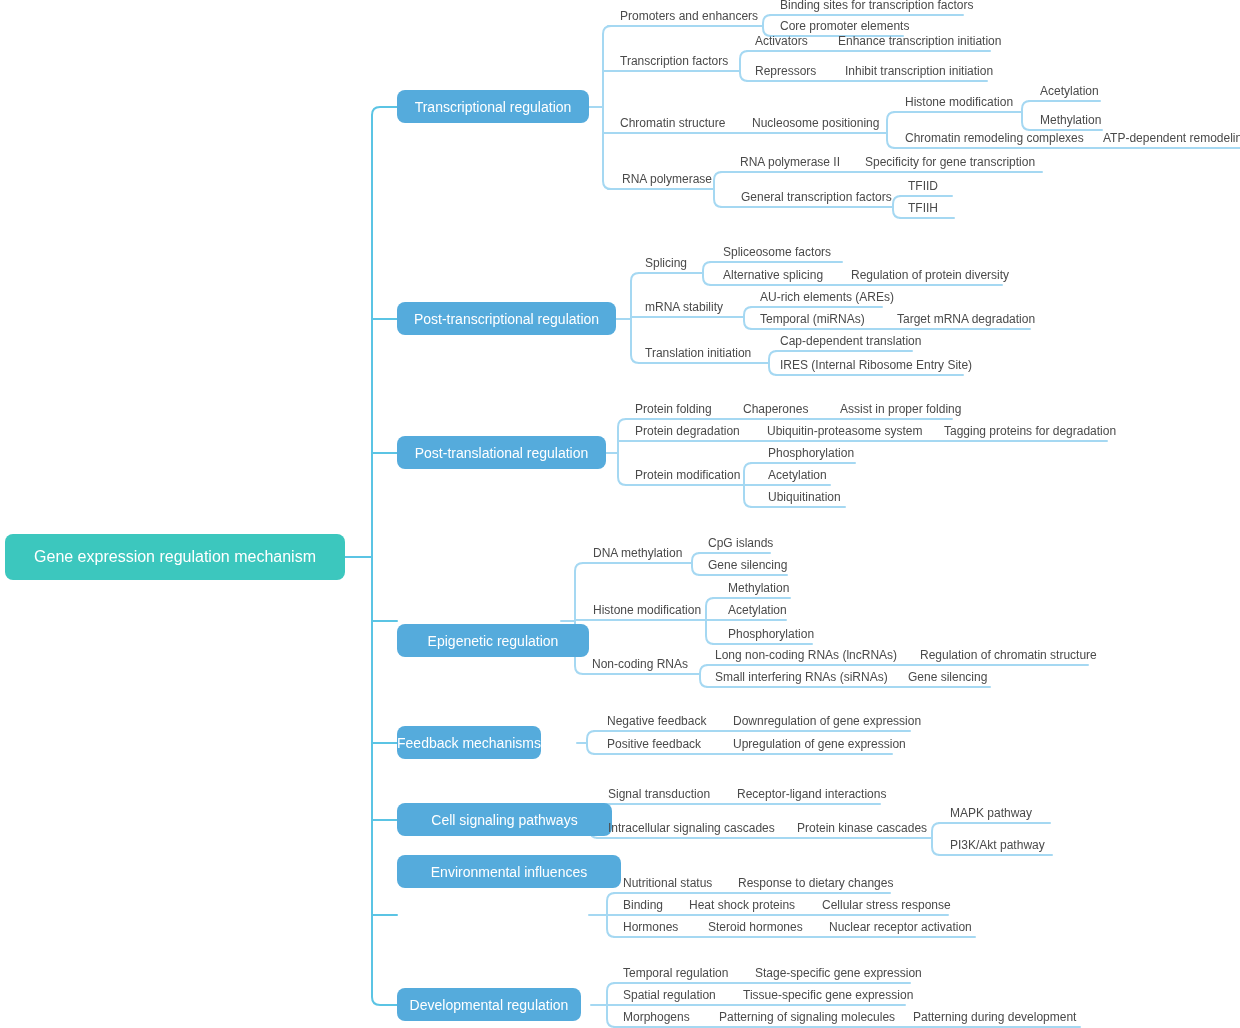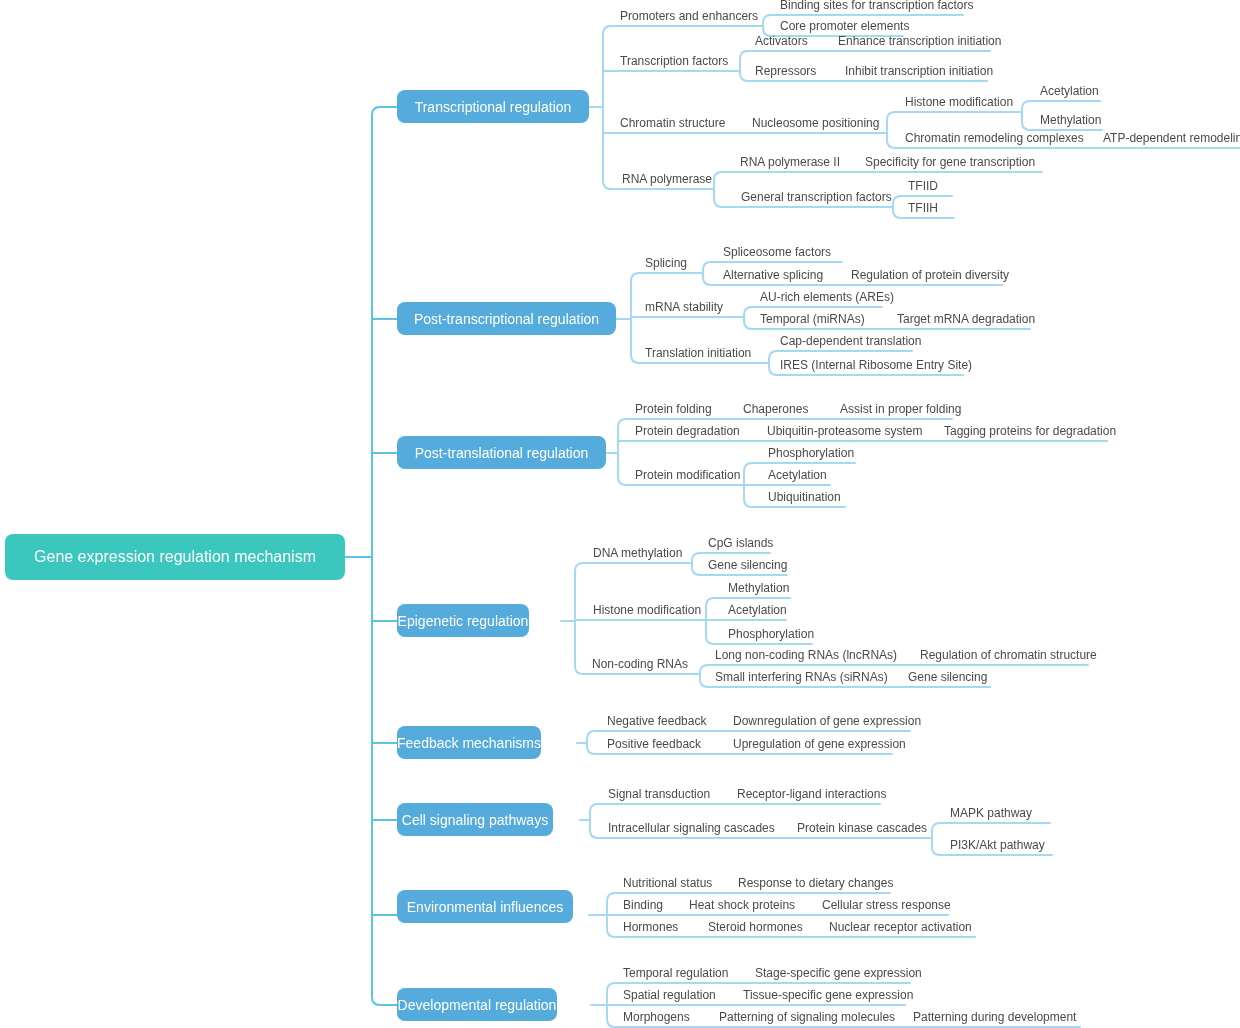--- a/index.html
+++ b/index.html
@@ -131,25 +131,25 @@
         <path d="M618,1005 H905"></path>
         <path d="M614,1027 H1080"></path>
     </g>
   </svg>
 
   <div class="box root">Gene expression regulation mechanism</div>
 
   <div class="box branch" style="left:397px;top:90px;width:192px">Transcriptional regulation</div>
   <div class="box branch" style="left:397px;top:302px;width:219px">Post-transcriptional regulation</div>
   <div class="box branch" style="left:397px;top:436px;width:209px">Post-translational regulation</div>
-  <div class="box branch" style="left:397px;top:604px;width:132px">Epigenetic regulation</div>
+  <div class="box branch" style="left:397px;top:624px;width:192px">Epigenetic regulation</div>
   <div class="box branch" style="left:397px;top:726px;width:144px">Feedback mechanisms</div>
-  <div class="box branch" style="left:397px;top:803px;width:156px">Cell signaling pathways</div>
-  <div class="box branch" style="left:397px;top:890px;width:176px">Environmental influences</div>
-  <div class="box branch" style="left:397px;top:988px;width:160px">Developmental regulation</div>
+  <div class="box branch" style="left:397px;top:803px;width:215px">Cell signaling pathways</div>
+  <div class="box branch" style="left:397px;top:855px;width:224px">Environmental influences</div>
+  <div class="box branch" style="left:397px;top:988px;width:184px">Developmental regulation</div>
 
   <span class="lbl" style="left:620px;top:9px">Promoters and enhancers</span>
   <span class="lbl" style="left:780px;top:-2px">Binding sites for transcription factors</span>
   <span class="lbl" style="left:780px;top:19px">Core promoter elements</span>
   <span class="lbl" style="left:620px;top:54px">Transcription factors</span>
   <span class="lbl" style="left:755px;top:34px">Activators</span>
   <span class="lbl" style="left:838px;top:34px">Enhance transcription initiation</span>
   <span class="lbl" style="left:755px;top:64px">Repressors</span>
   <span class="lbl" style="left:845px;top:64px">Inhibit transcription initiation</span>
   <span class="lbl" style="left:620px;top:116px">Chromatin structure</span>

